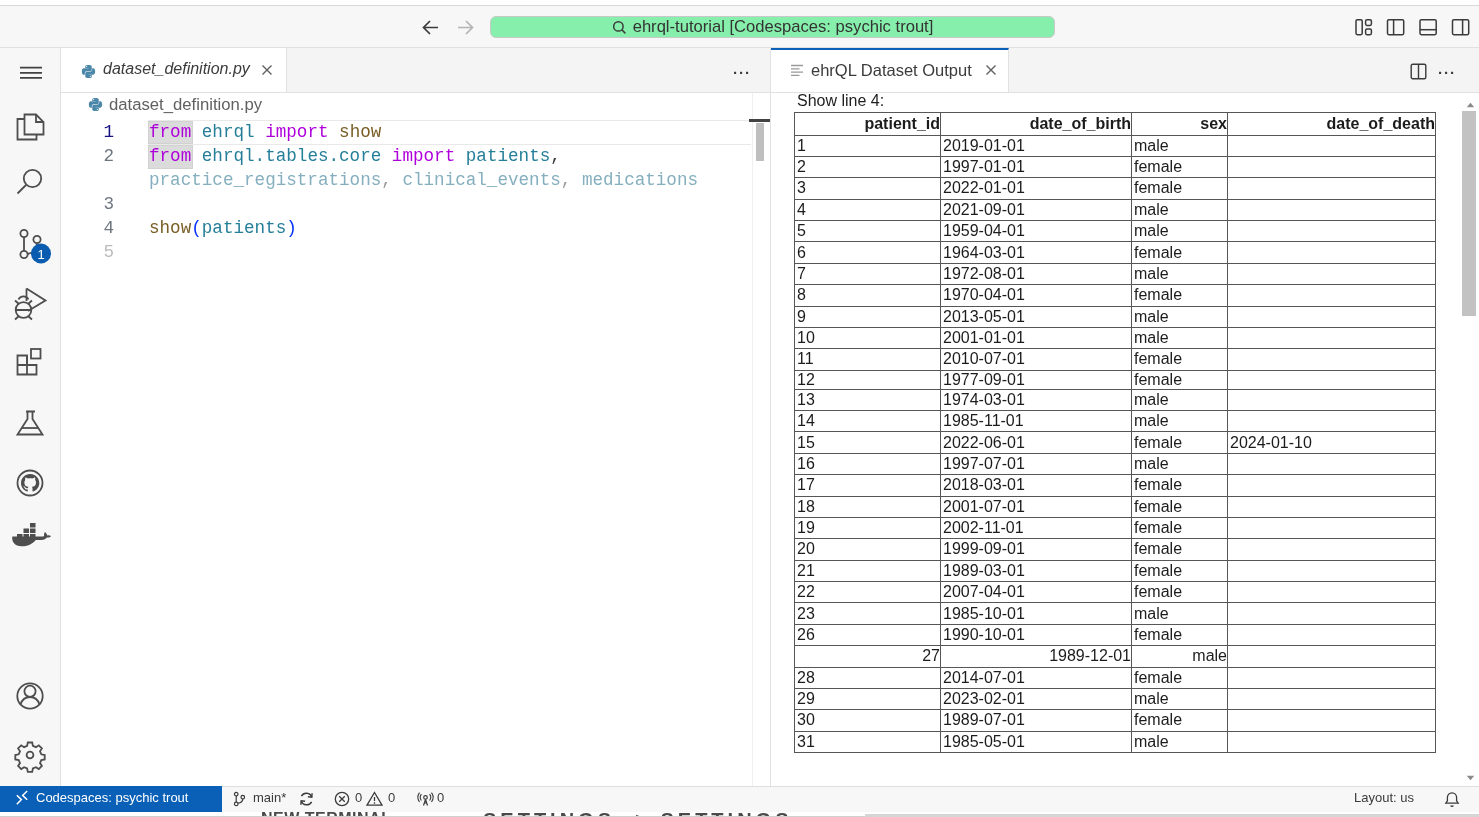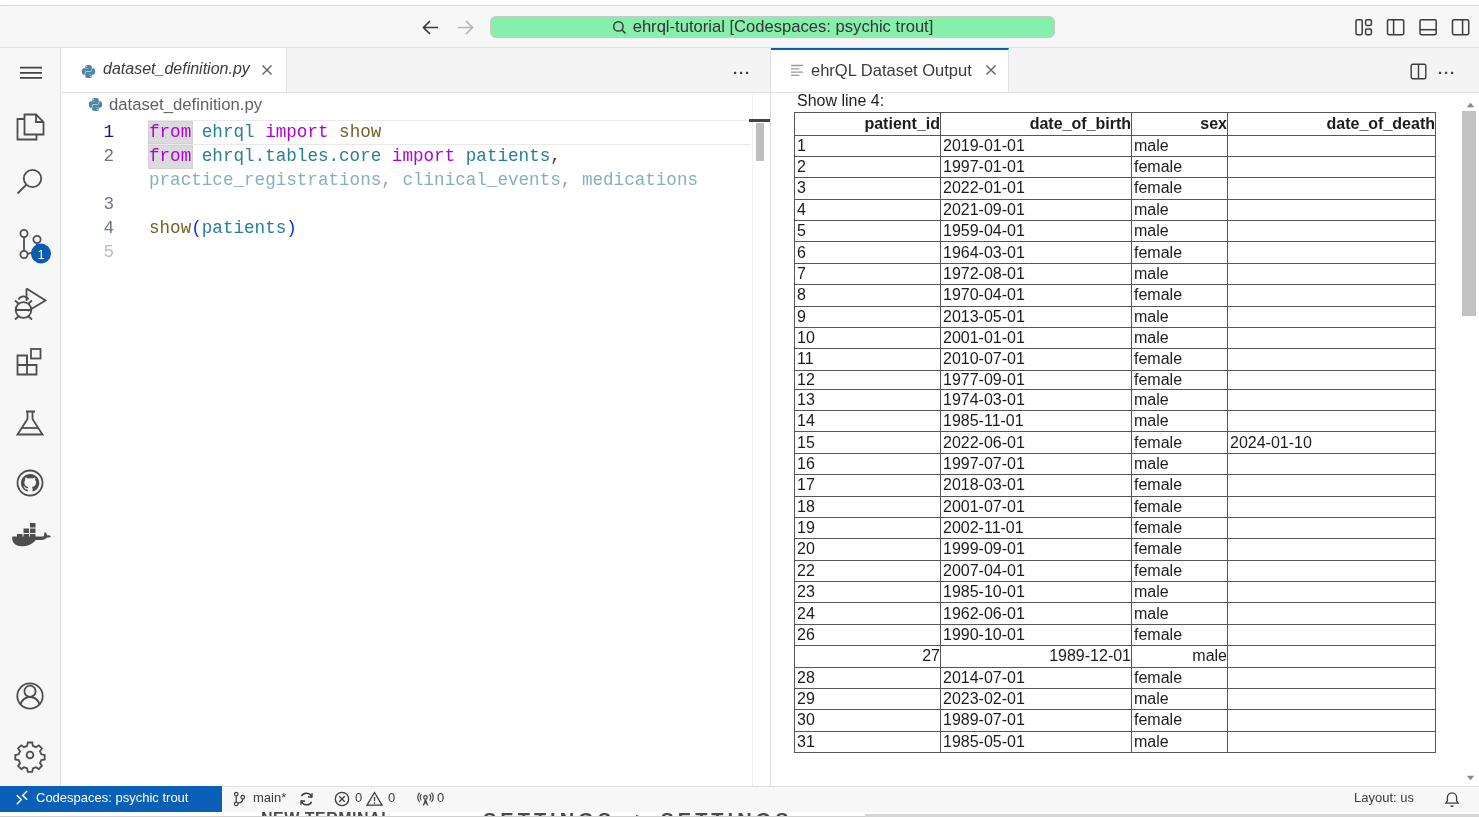--- a/index.html
+++ b/index.html
@@ -327,34 +327,34 @@
           <td>female</td>
           <td></td>
         </tr>
     <tr style="height:21.38px;">
           <td>20</td>
           <td>1999-09-01</td>
           <td>female</td>
           <td></td>
         </tr>
     <tr style="height:21.38px;">
+          <td>21</td>
+          <td>1989-03-01</td>
+          <td>female</td>
+          <td></td>
+        </tr>
+    <tr style="height:21.38px;">
           <td>22</td>
           <td>2007-04-01</td>
           <td>female</td>
           <td></td>
         </tr>
     <tr style="height:21.38px;">
           <td>23</td>
           <td>1985-10-01</td>
-          <td>male</td>
-          <td></td>
-        </tr>
-    <tr style="height:21.38px;">
-          <td>24</td>
-          <td>1962-06-01</td>
           <td>male</td>
           <td></td>
         </tr>
     <tr style="height:21.38px;">
           <td>26</td>
           <td>1990-10-01</td>
           <td>female</td>
           <td></td>
         </tr>
     <tr style="height:21.38px;text-align:right;">

